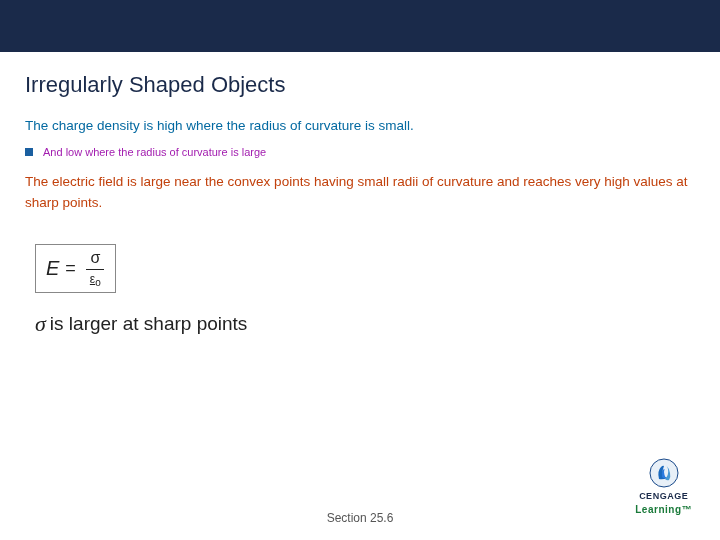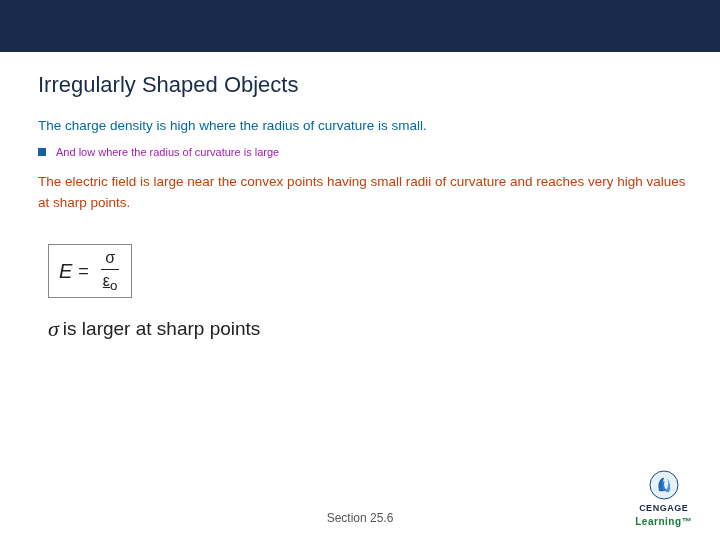--- a/index.html
+++ b/index.html
@@ -13,21 +13,21 @@
       position: relative;
     }
 
     .top-bar {
       width: 100%;
       height: 52px;
       background: #1a2a4a;
     }
 
     .content-area {
-      padding: 20px 30px 10px 38px;
+      padding: 20px 30px 10px 25px;
     }
 
     .slide-title {
       font-size: 22px;
       font-weight: normal;
       color: #1a2a4a;
       margin-bottom: 18px;
       border-bottom: none;
     }
 
@@ -94,21 +94,21 @@
     }
 
     .fraction .numerator {
       border-bottom: 1.5px solid #222;
       padding: 0 4px 2px 4px;
       font-size: 16px;
     }
 
     .fraction .denominator {
       padding: 2px 4px 0 4px;
-      font-size: 16px;
+      font-size: 12px;
       text-decoration: underline;
     }
 
     .equals-sign {
       font-size: 18px;
       margin: 0 6px;
       vertical-align: middle;
     }
 
     .big-e {
@@ -149,21 +149,21 @@
     }
 
     .section-label {
       font-size: 12px;
       color: #555;
       text-align: left;
     }
 
     .logo-area {
       position: absolute;
-      bottom: 12px;
+      bottom: 24px;
       right: 28px;
       display: flex;
       flex-direction: column;
       align-items: center;
     }
 
     .logo-icon {
       width: 38px;
       height: 32px;
       margin-bottom: 2px;

